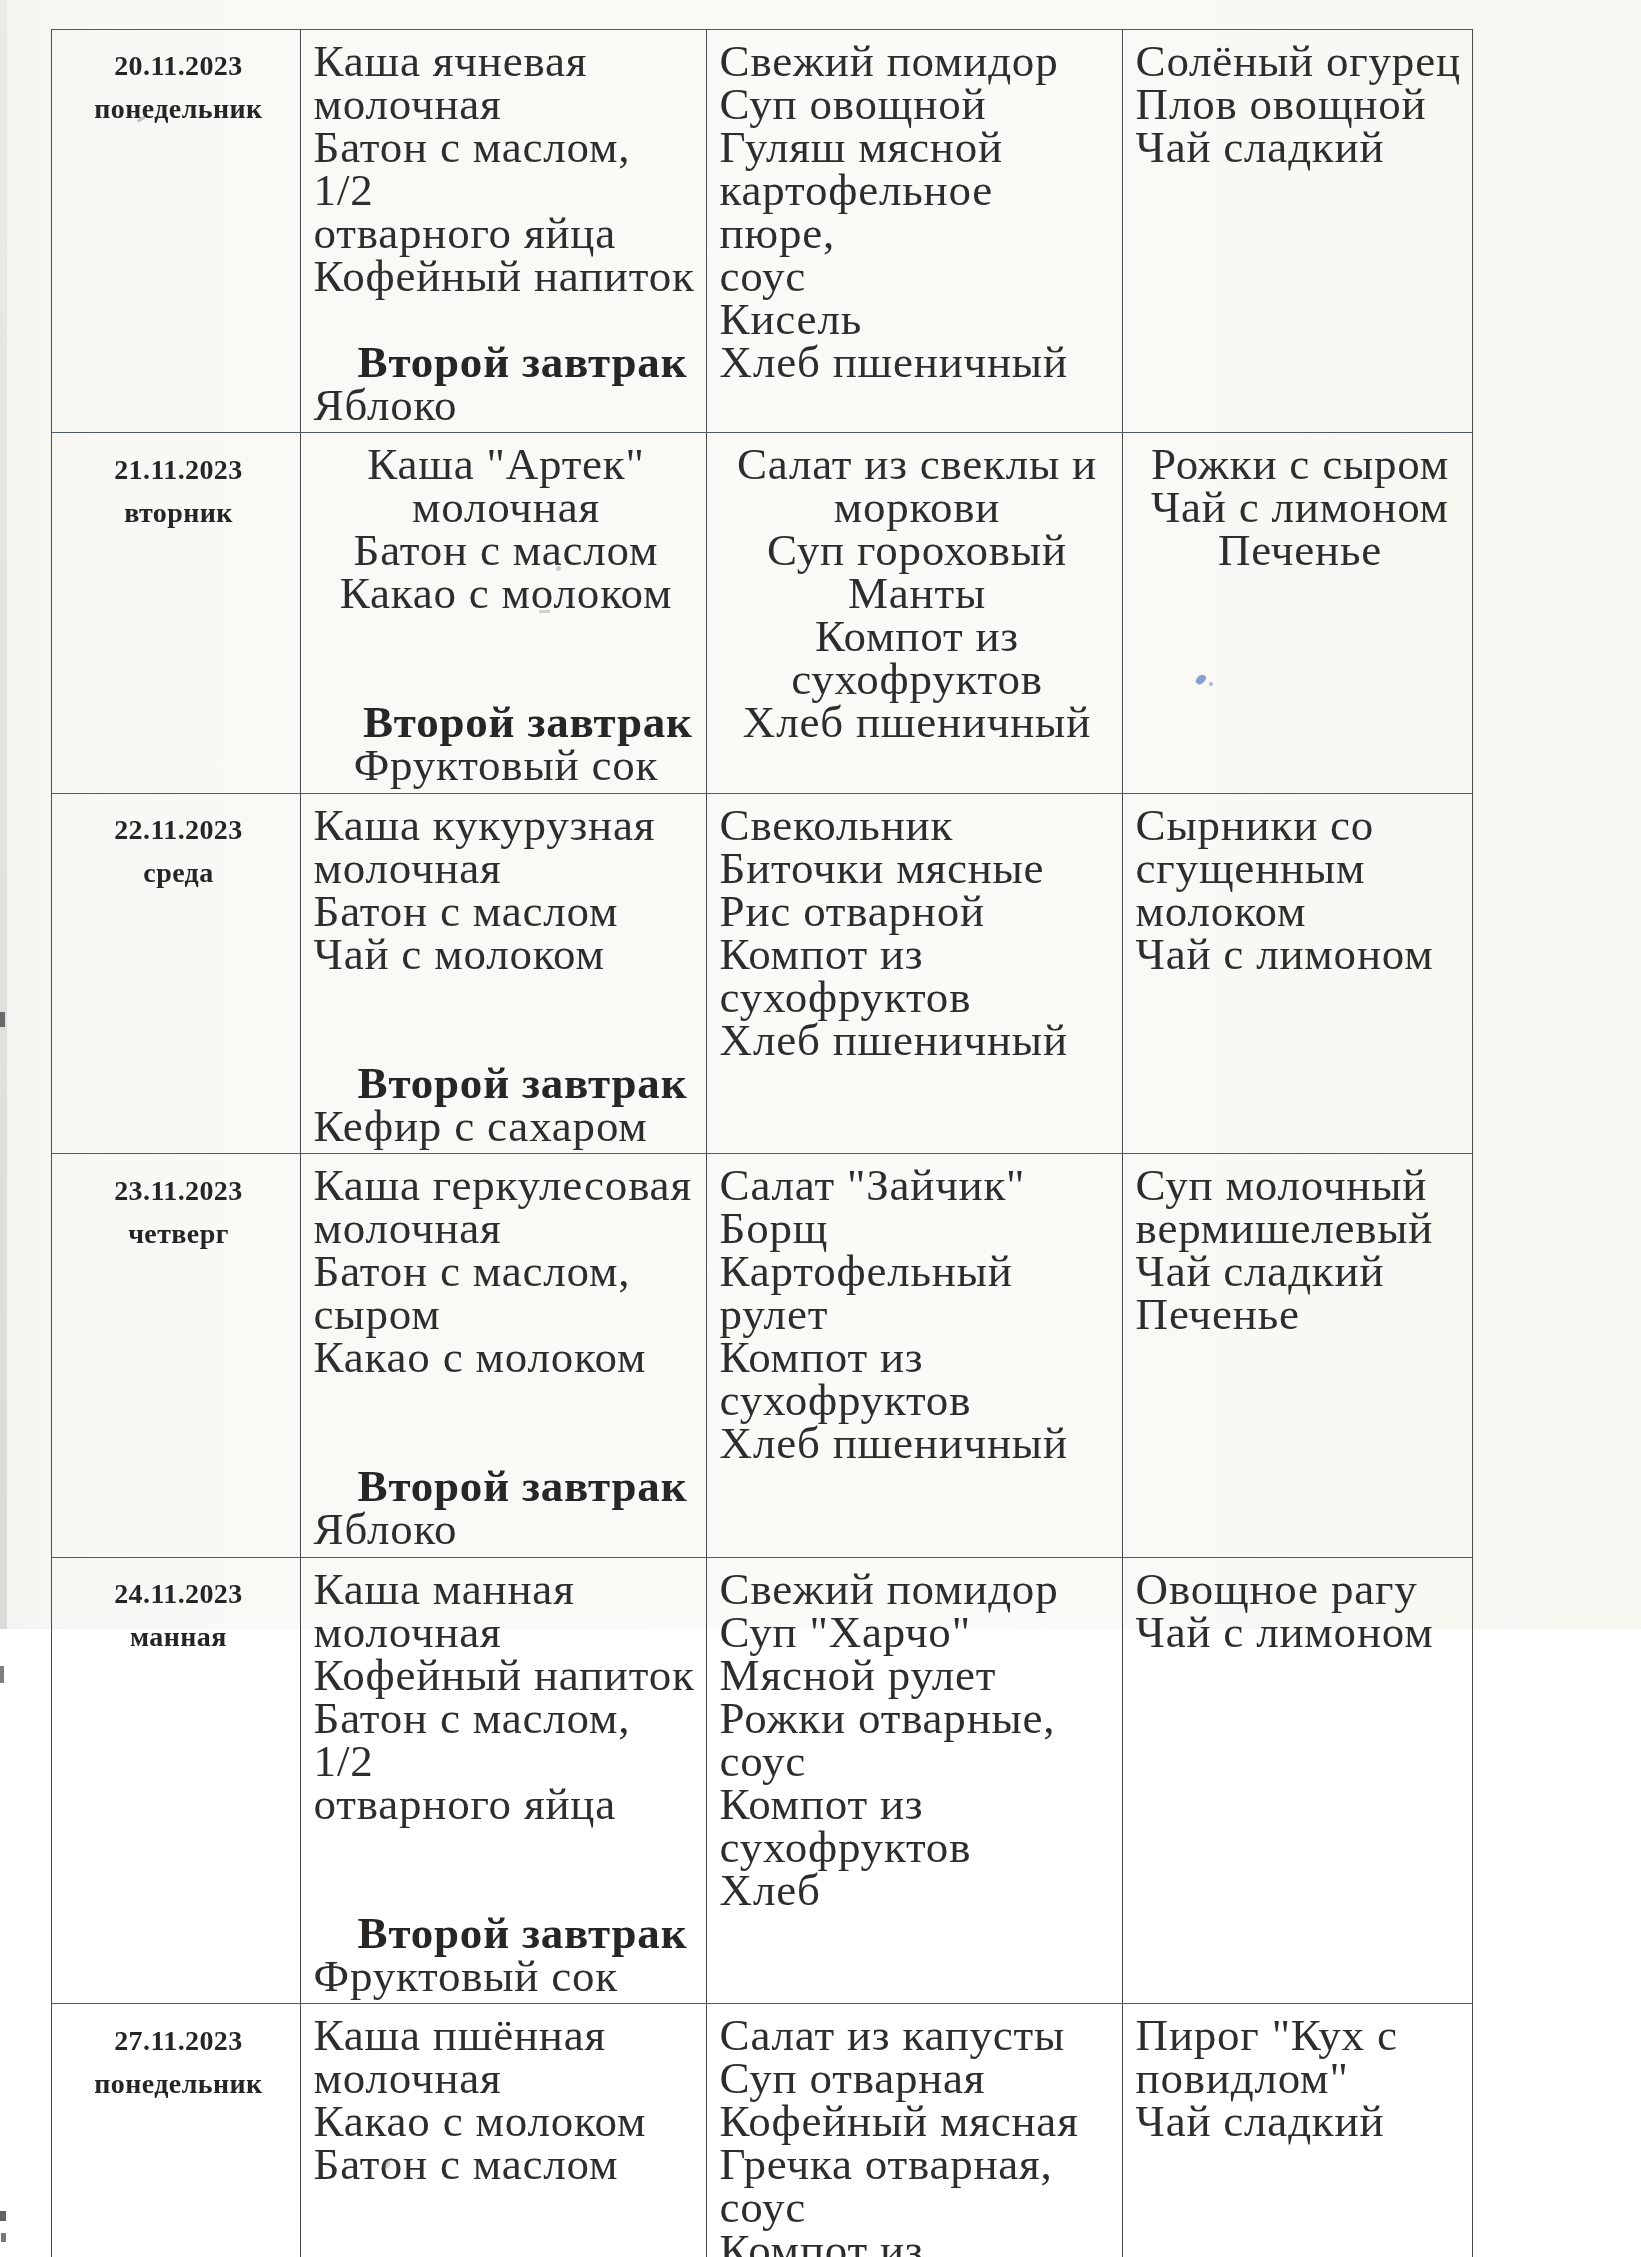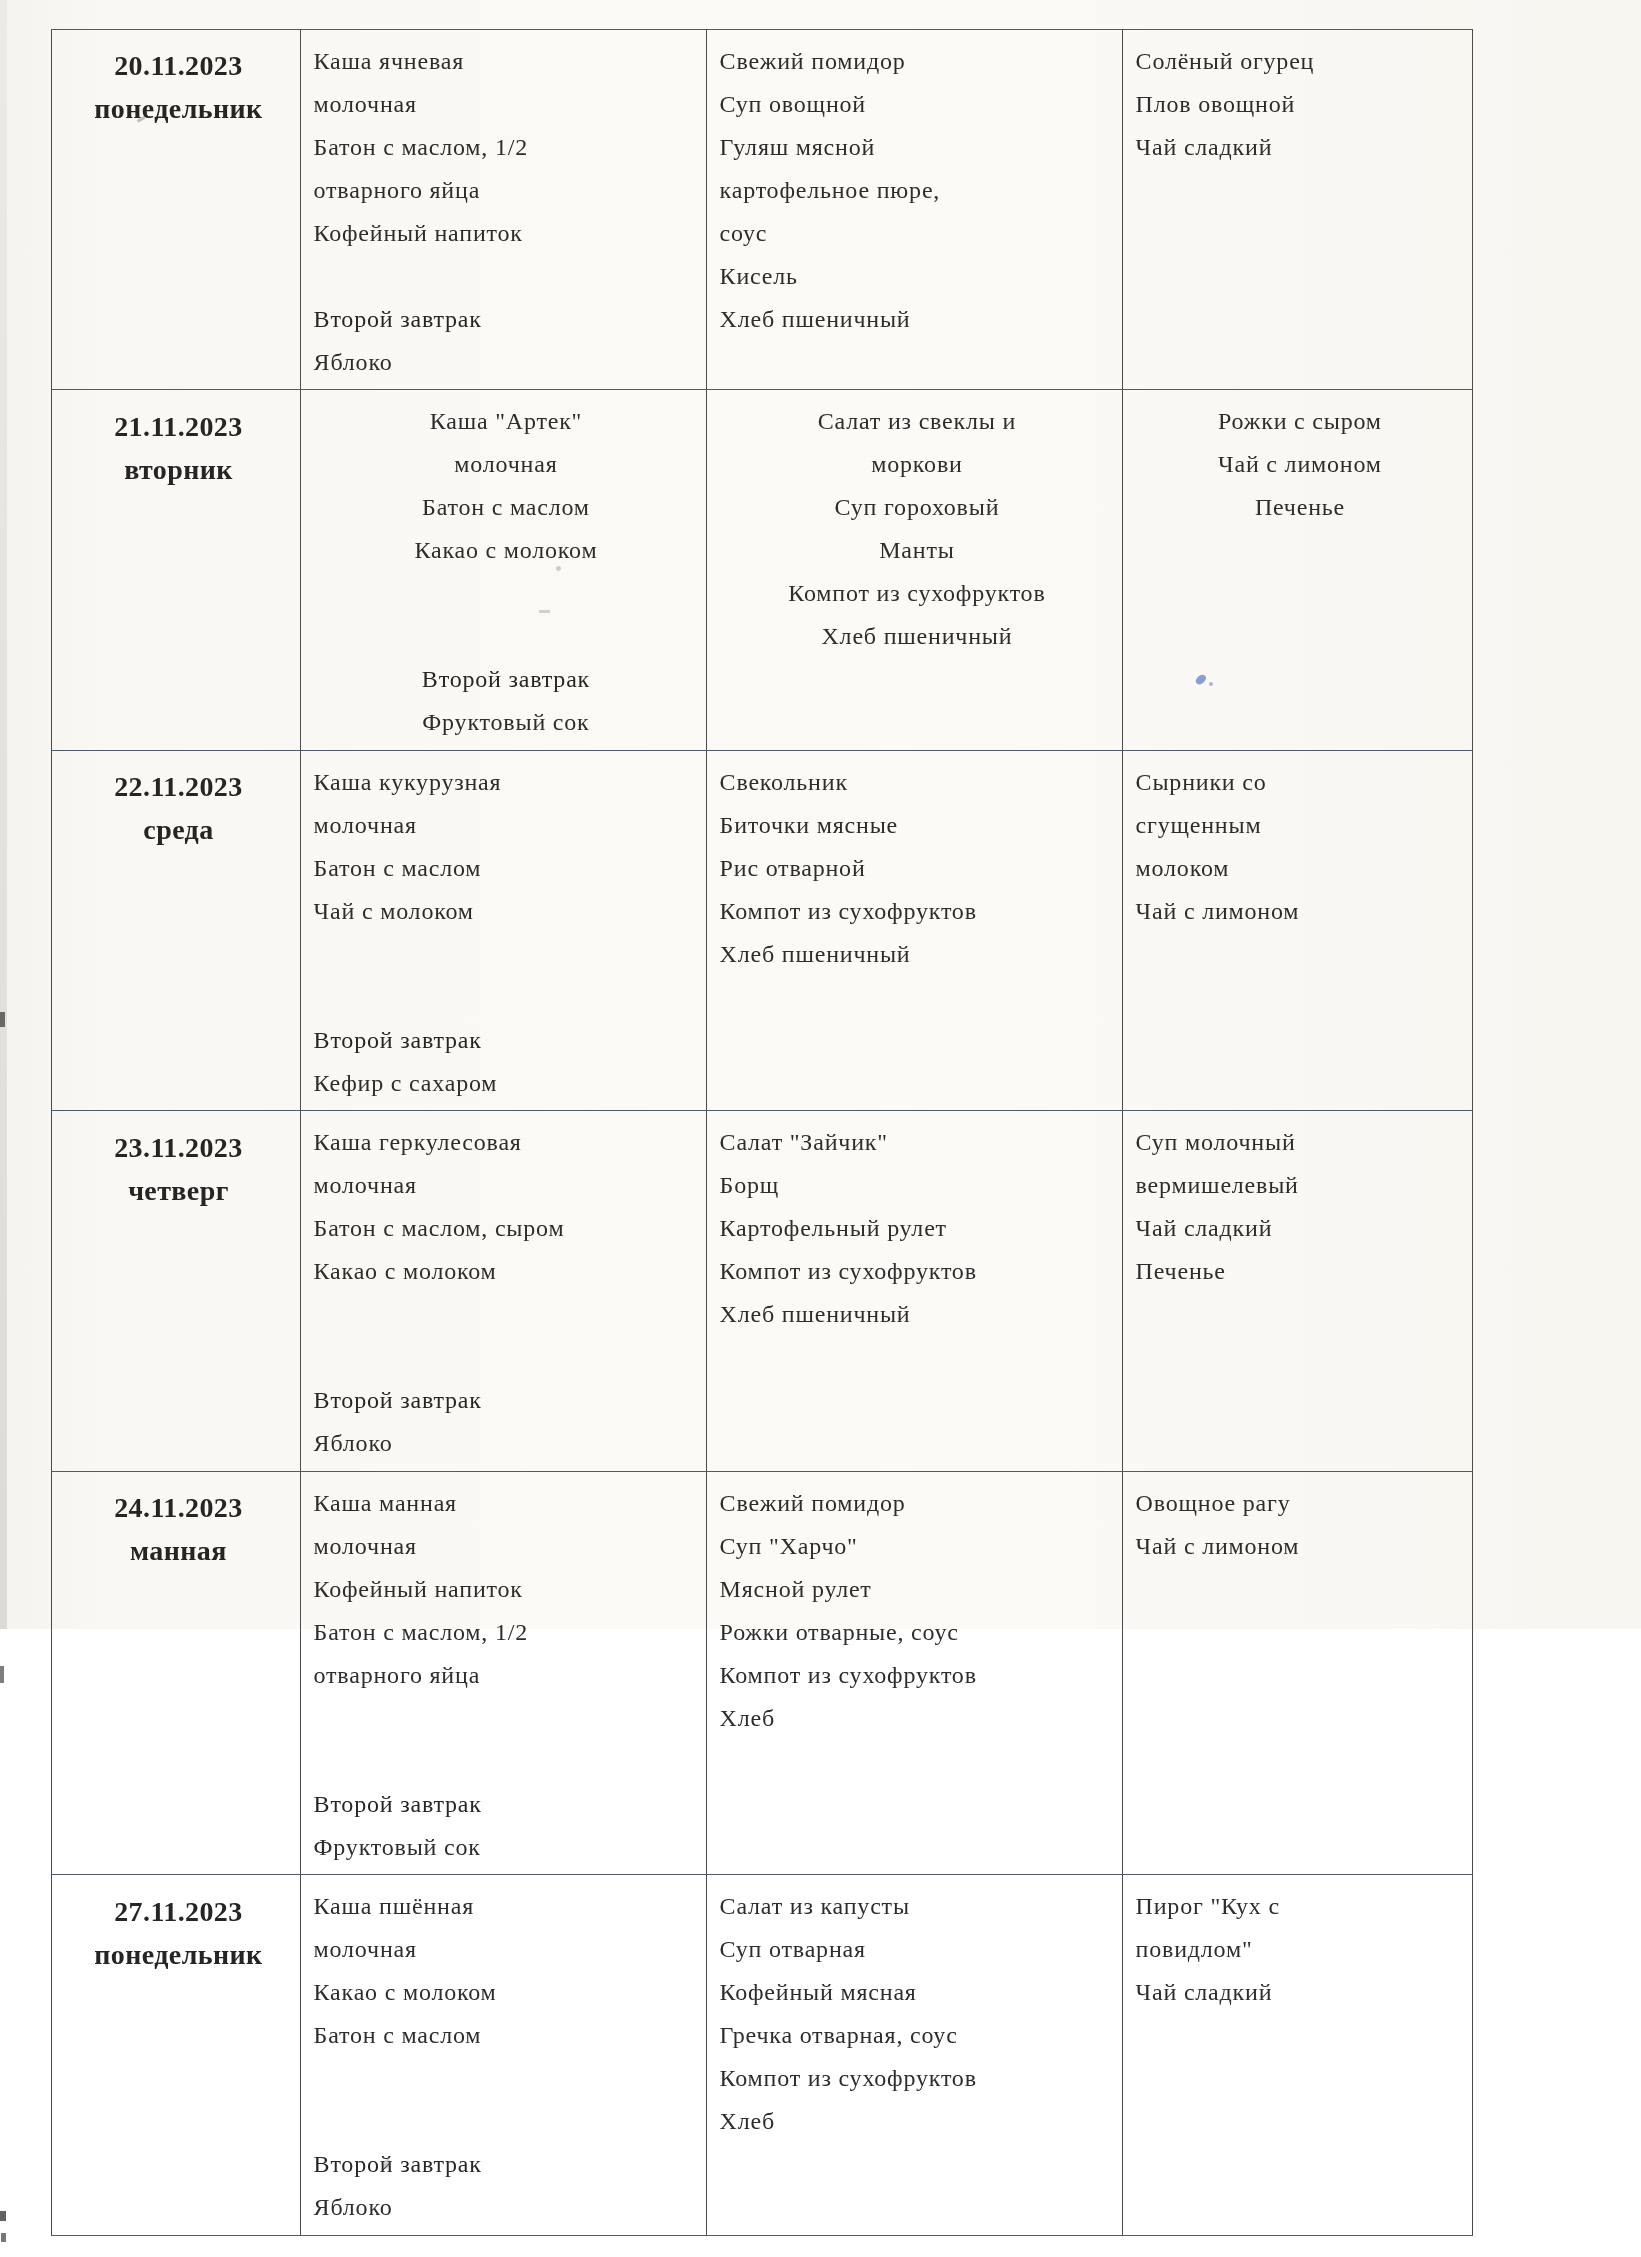--- a/index.html
+++ b/index.html
@@ -16,35 +16,35 @@
   }
   table.menu-table{
     position:absolute;left:51px;top:29px;width:1421px;
     border-collapse:collapse;table-layout:fixed;
   }
   td{
     box-sizing:border-box;vertical-align:top;
     border-top:1.9px solid #4e5c6a;border-bottom:1.9px solid #4e5c6a;
     border-left:1.9px solid #4b4b4b;border-right:1.9px solid #4b4b4b;
     padding:9.7px 7.7px 5.8px 12.6px;
-    font-size:24px;line-height:43px;letter-spacing:0.8px;
+    font-size:45px;line-height:43px;letter-spacing:0.8px;
   }
   tr:nth-child(1) td{height:350px;}
   tr:nth-child(2) td{height:341px;text-align:center;}
   tr:nth-child(3) td{height:348px;}
   tr:nth-child(4) td{height:341px;}
   tr:nth-child(5) td{height:398px;}
   tr:nth-child(6) td{height:331px;}
   td.c-date{
     text-align:center;font-weight:bold;font-size:28px;letter-spacing:0.4px;
     padding-top:15.4px;line-height:42px;color:#262523;
   }
   .menu-line{min-height:43px;}
   .spacer-line{height:43px;}
-  .bold-line{font-weight:normal;color:#272624;}
+  .bold-line{font-weight:bold;color:#272624;margin-left:44px;}
   
   .artifact{position:absolute;pointer-events:none;}
   .speck-blue{left:1197px;top:674px;width:7.7px;height:10.6px;border-radius:60% 40% 55% 45%;
     background:rgba(45,85,175,.55);transform:rotate(38deg);}
   .speck-blue2{left:1209px;top:682px;width:3.9px;height:3.9px;border-radius:50%;
     background:rgba(45,85,175,.4);}
   .edge-tick-1{left:0;top:1012px;width:4.8px;height:15.4px;background:rgba(40,40,40,.65);}
   .edge-tick-2{left:0;top:1666px;width:3.9px;height:17.4px;background:rgba(40,40,40,.6);}
   .edge-tick-3{left:0;top:2211px;width:5.8px;height:9.7px;background:rgba(30,30,30,.7);}
   .edge-tick-4{left:1px;top:2233px;width:4.8px;height:8.7px;background:rgba(30,30,30,.6);}

